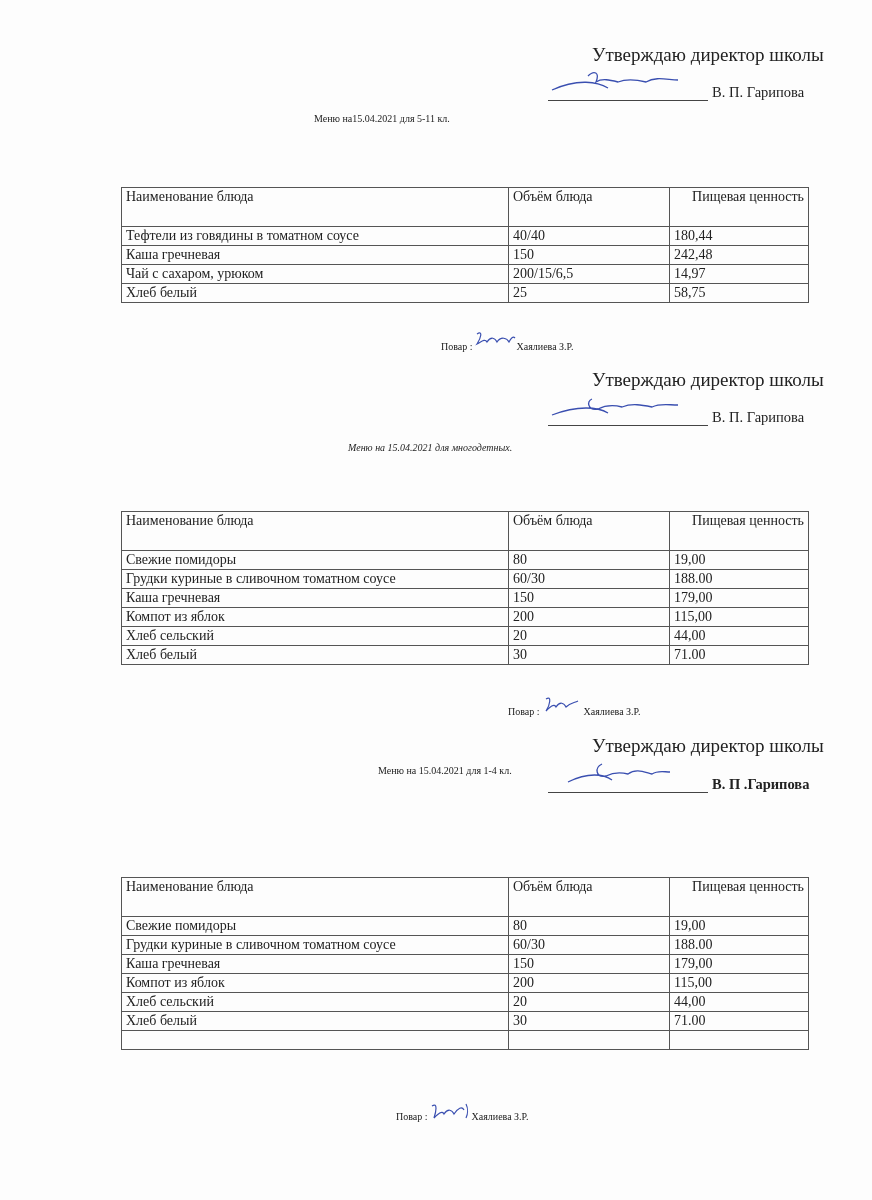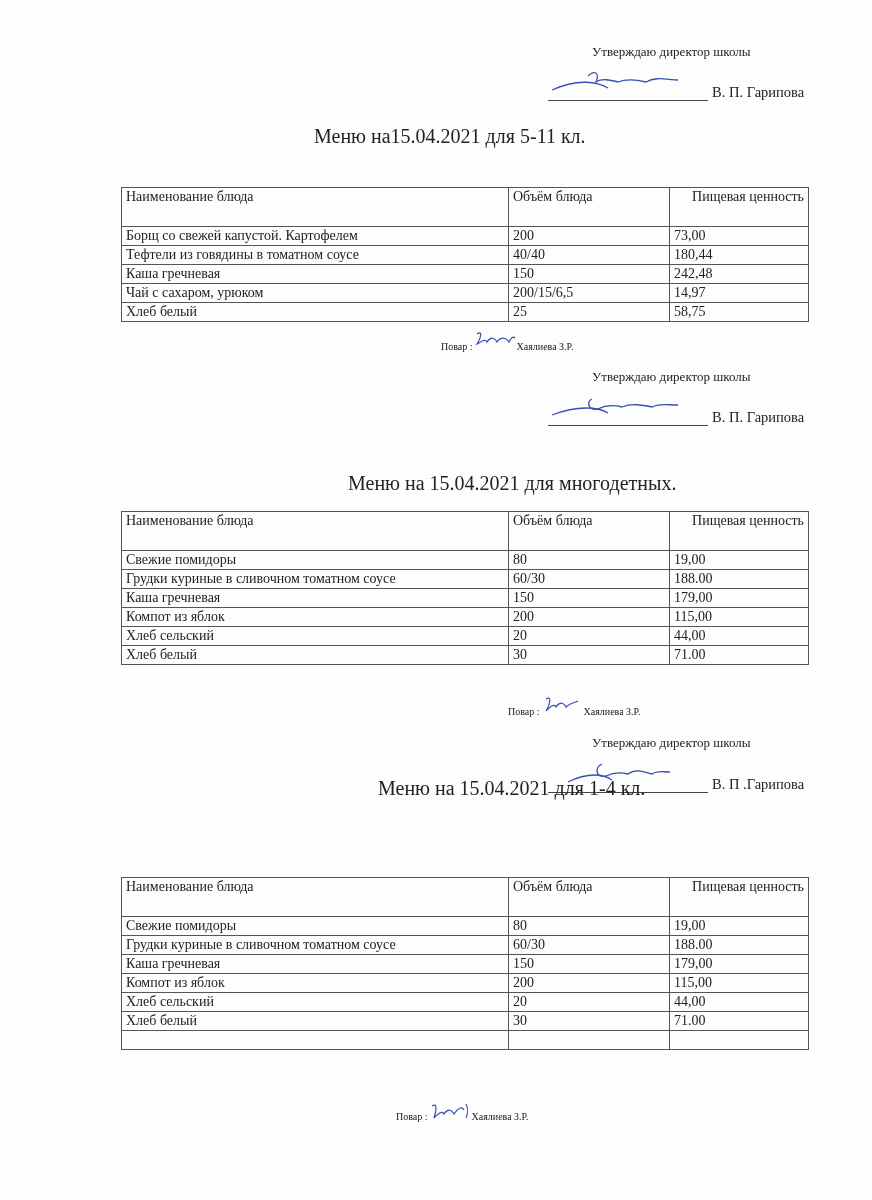--- a/index.html
+++ b/index.html
@@ -1,25 +1,25 @@
 <!DOCTYPE html>
 <html><head>
   <meta charset="utf-8">
   <style>
     html, body { margin: 0; padding: 0; }
     body {
       width: 872px; height: 1200px; background: #fdfdfd; position: relative; overflow: hidden;
       font-family: "Liberation Serif", "DejaVu Serif", serif; color: #222; font-size: 14px;
     }
     .abs { position: absolute; }
-    .approve { font-size: 13px; white-space: nowrap; }
+    .approve { font-size: 19px; white-space: nowrap; }
     .sign-line { display: flex; align-items: flex-end; white-space: nowrap; font-size: 14.5px; }
     .sig-wrap { position: relative; width: 160px; height: 22px; border-bottom: 1px solid #444; margin-right: 4px; }
     .sig-wrap svg { position: absolute; left: 0; top: -10px; }
-    .menu-title { font-size: 20px; white-space: nowrap; margin-top: 12px; }
+    .menu-title { font-size: 10px; white-space: nowrap; }
     table.menu { position: absolute; border-collapse: collapse; font-size: 14px; }
     table.menu td { border: 1px solid #555; padding: 0 4px; line-height: 18px; vertical-align: top; height: 18px; }
     table.menu tr.head td { height: 38px; }
     .c1 { width: 378px; } .c2 { width: 152px; } .c3 { width: 130px; text-align: right; }
     .cook { font-size: 10px; white-space: nowrap; display: flex; align-items: flex-end; }
     .cook-sig { display: inline-block; width: 44px; height: 20px; position: relative; }
     .cook-sig svg { position: absolute; left: 0; top: -4px; }
   </style>
 </head>
 <body>
@@ -36,25 +36,20 @@
 <div class="abs menu-title" style="left:314px; top:113px;">Меню на15.04.2021 для 5-11 кл.</div>
 
 <table class="menu" style="left:121px; top:187px;">
   <tbody>
       <tr class="head">
     <td class="c1">Наименование блюда</td>
     <td class="c2">Объём блюда</td>
     <td class="c3">Пищевая ценность</td>
   </tr>
   <tr>
-        <td>Борщ со свежей капустой. Картофелем</td>
-        <td>200</td>
-        <td>73,00</td>
-      </tr>
-  <tr>
         <td>Тефтели из говядины в томатном соусе</td>
         <td>40/40</td>
         <td>180,44</td>
       </tr>
   <tr>
         <td>Каша гречневая</td>
         <td>150</td>
         <td>242,48</td>
       </tr>
   <tr>
@@ -82,21 +77,21 @@
 
 <div class="abs approve" style="left:592px; top:369px;">Утверждаю директор школы</div>
 <div class="abs sign-line" style="left:548px; top:403px;">
   <span class="sig-wrap">
     <svg width="160" height="30" viewBox="0 0 160 30">
         <path d="M4 22 C30 12, 50 14, 60 20 M44 6 C38 8, 40 18, 50 16 C58 12, 66 12, 74 14 C84 10, 94 12, 104 14 C112 10, 120 12, 130 12" fill="none" stroke="#3a4fb0" stroke-width="1.3"></path>
       </svg>
   </span>
   <span>В. П. Гарипова</span>
 </div>
-<div class="abs menu-title" style="left:348px; top:460px;">Меню на 15.04.2021 для многодетных.</div>
+<div class="abs menu-title" style="left:348px; top:442px;font-style:italic;">Меню на 15.04.2021 для многодетных.</div>
 
 <table class="menu" style="left:121px; top:511px;">
   <tbody>
       <tr class="head">
     <td class="c1">Наименование блюда</td>
     <td class="c2">Объём блюда</td>
     <td class="c3">Пищевая ценность</td>
   </tr>
   <tr>
         <td>Свежие помидоры</td>
@@ -135,21 +130,21 @@
   <span>Повар :</span>
   <span class="cook-sig">
     <svg width="44" height="26" viewBox="0 0 44 26">
         <path d="M6 6 C12 2, 10 12, 6 18 C10 14, 14 10, 16 14 C20 8, 24 10, 26 14 C30 10, 34 10, 38 8" fill="none" stroke="#3a4fb0" stroke-width="1.2"></path>
       </svg>
   </span>
   <span>Хаялиева З.Р.</span>
 </div>
 
 <div class="abs approve" style="left:592px; top:735px;">Утверждаю директор школы</div>
-<div class="abs sign-line" style="left:548px; top:770px;">
+<div class="abs sign-line" style="left:548px; top:770px;font-weight:bold;">
   <span class="sig-wrap">
     <svg width="160" height="30" viewBox="0 0 160 30">
         <path d="M20 22 C40 12, 56 14, 64 20 M54 4 C46 8, 48 18, 58 16 C66 12, 72 12, 80 14 C88 8, 96 12, 104 14 C110 10, 116 12, 122 12" fill="none" stroke="#3a4fb0" stroke-width="1.3"></path>
       </svg>
   </span>
   <span>В. П .Гарипова</span>
 </div>
 <div class="abs menu-title" style="left:378px; top:765px;">Меню на 15.04.2021 для 1-4 кл.</div>
 
 <table class="menu" style="left:121px; top:877px;">

